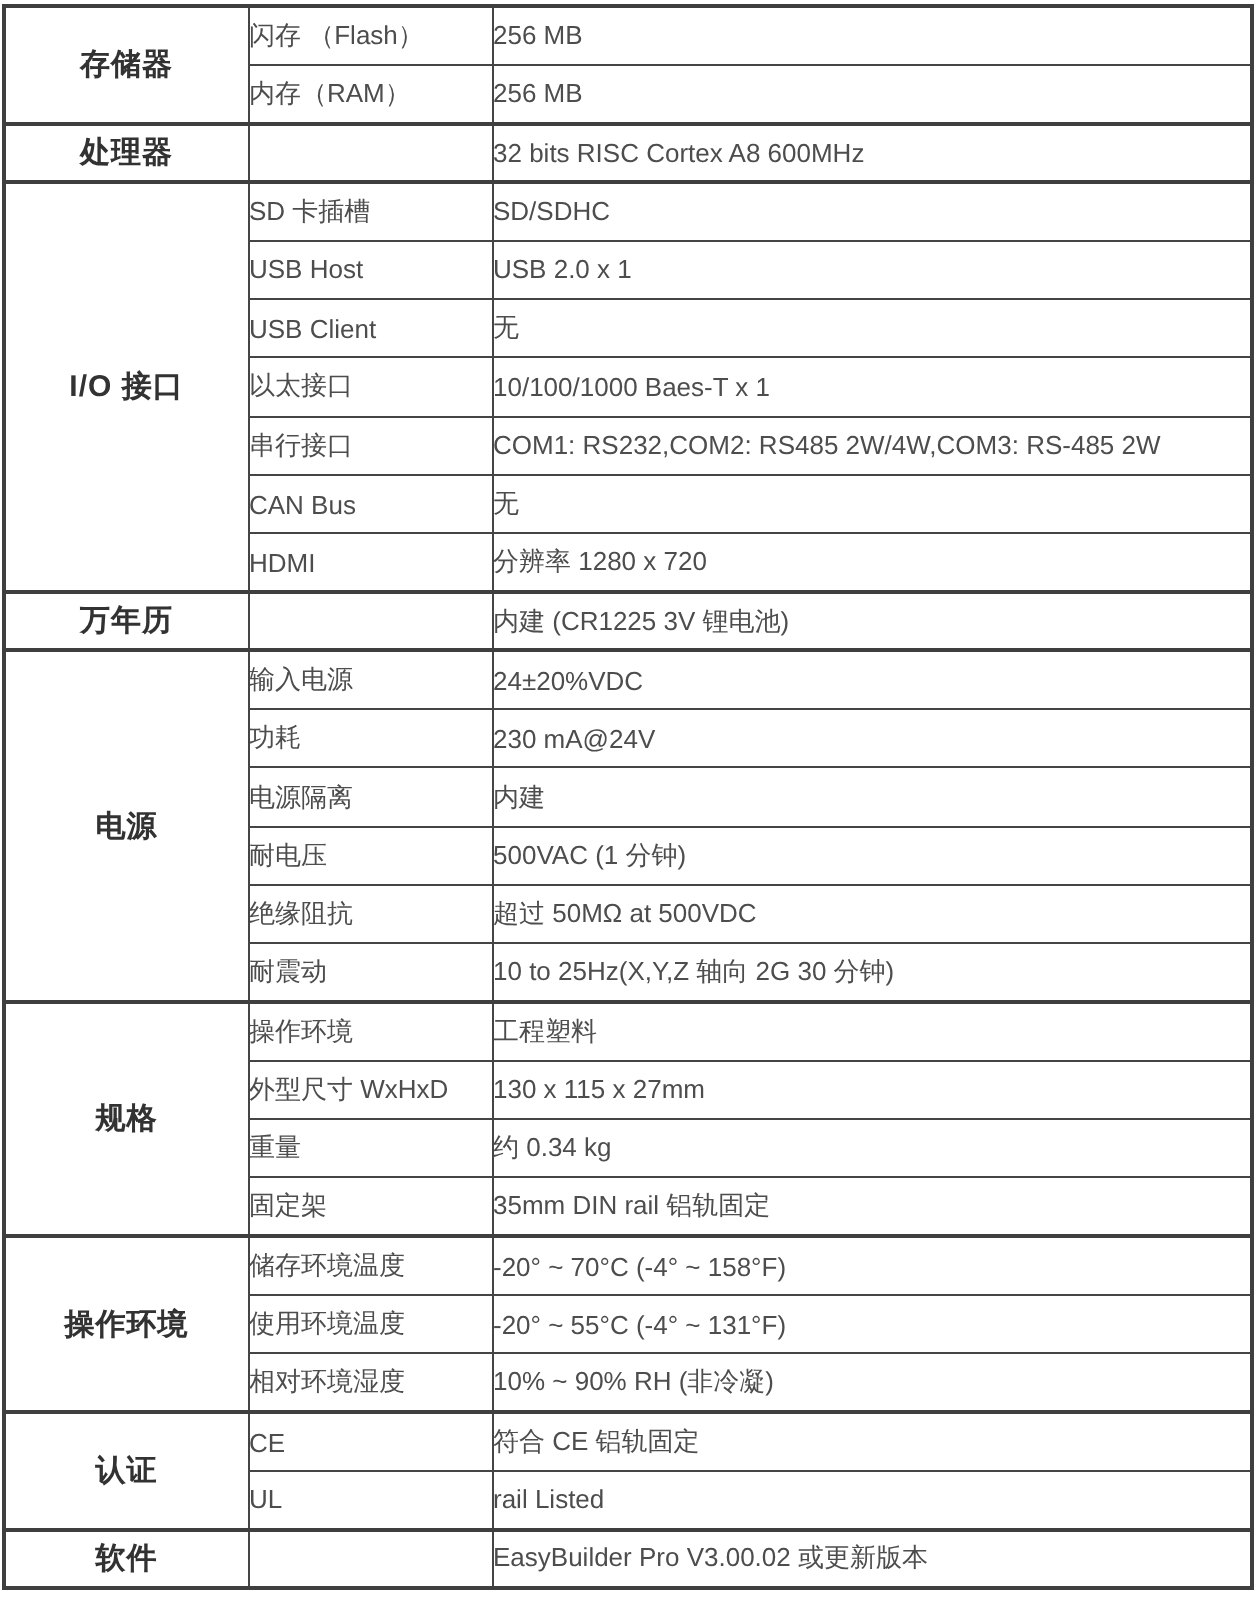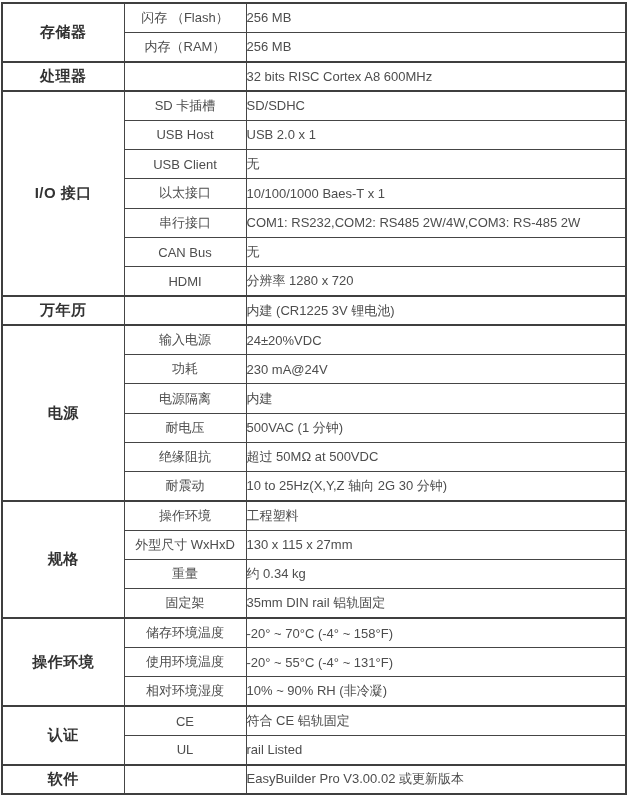--- a/index.html
+++ b/index.html
@@ -36,21 +36,21 @@
   }
   td.cat {
     font-weight: bold;
     text-align: center;
     vertical-align: middle;
     font-size: 15px;
     color: #323232;
     letter-spacing: 0.5px;
   }
   td.label {
-    text-align: center;
+    text-align: left;
     padding-left: 2px;
     font-size: 13px;
     color: #4d4d4d;
     vertical-align: middle;
   }
   td.value {
     text-align: left;
     font-size: 13px;
     color: #4d4d4d;
     vertical-align: middle;

